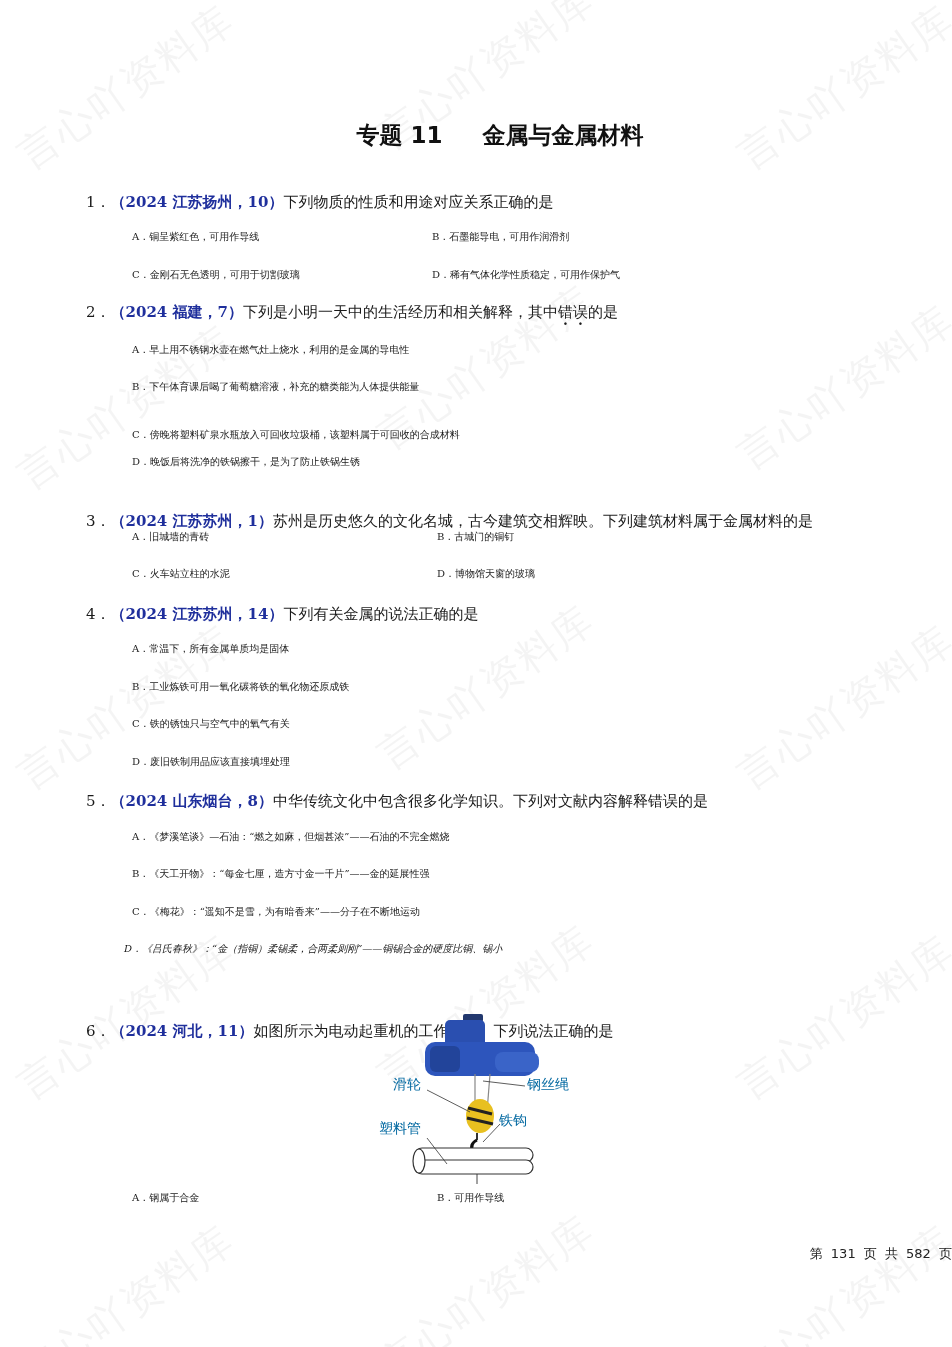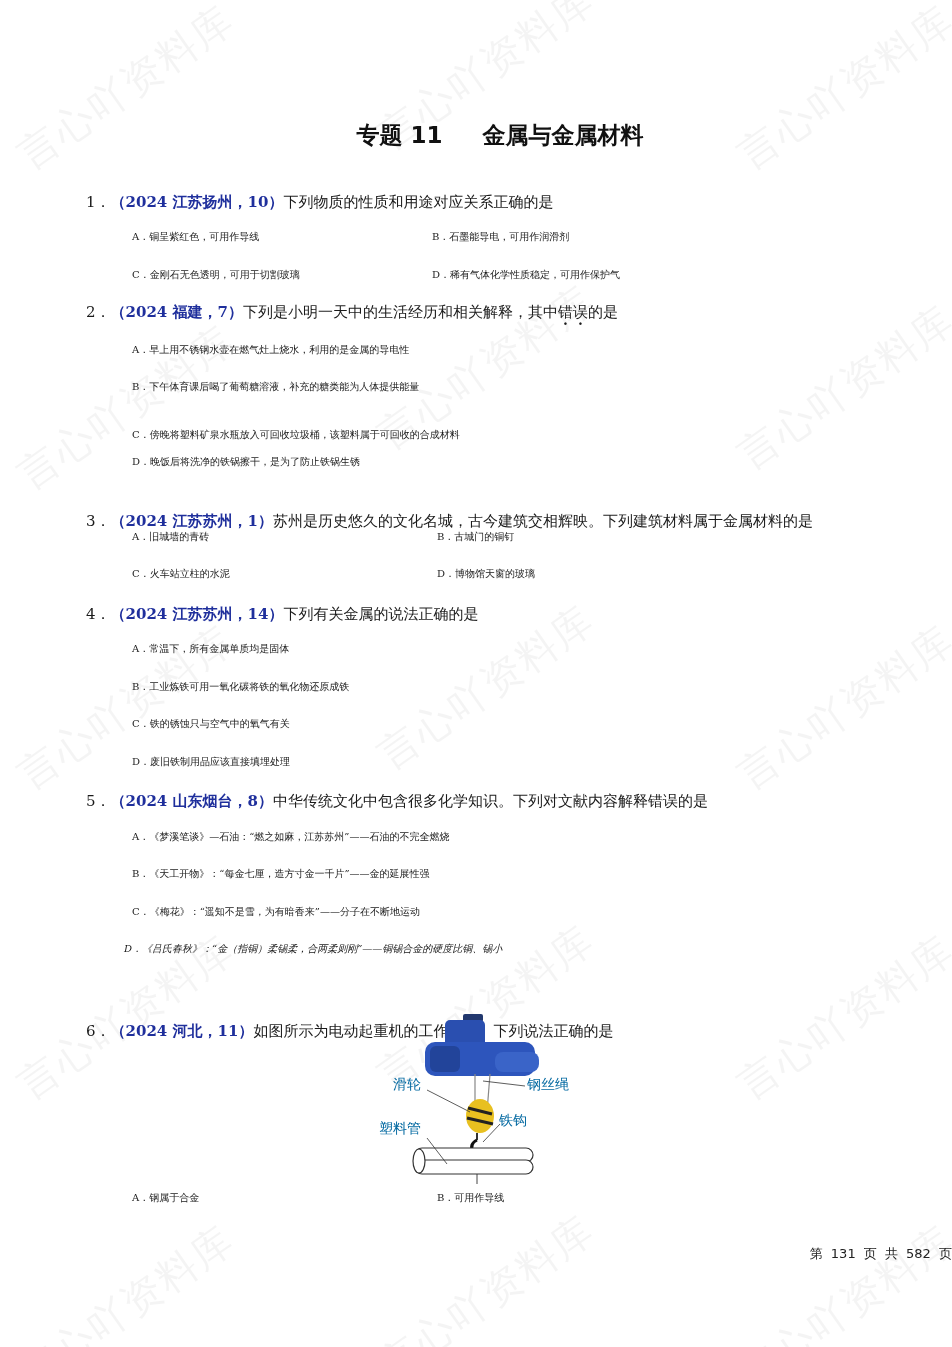--- a/index.html
+++ b/index.html
@@ -73,21 +73,21 @@
   <span>4．</span><span class="src">（2024 江苏苏州，14）</span><span>下列有关金属的说法正确的是</span>
 </div>
 <div class="opt" style="left:120px;top:642px;"><span>A．</span><span>常温下，所有金属单质均是固体</span></div>
 <div class="opt" style="left:120px;top:680px;"><span>B．</span><span>工业炼铁可用一氧化碳将铁的氧化物还原成铁</span></div>
 <div class="opt" style="left:120px;top:717px;text-align:center;"><span>C．</span><span>铁的锈蚀只与空气中的氧气有关</span></div>
 <div class="opt" style="left:120px;top:755px;"><span>D．</span><span>废旧铁制用品应该直接填埋处理</span></div>
 
 <div class="q" style="top:792px;">
   <span>5．</span><span class="src">（2024 山东烟台，8）</span><span>中华传统文化中包含很多化学知识。下列对文献内容解释错误的是</span>
 </div>
-<div class="opt" style="left:120px;top:830px;"><span>A．</span><span>《梦溪笔谈》—石油：“燃之如麻，江苏苏州”——石油的不完全燃烧</span></div>
+<div class="opt" style="left:120px;top:830px;"><span>A．</span><span>《梦溪笔谈》—石油：“燃之如麻，但烟甚浓”——石油的不完全燃烧</span></div>
 <div class="opt" style="left:120px;top:867px;"><span>B．</span><span>《天工开物》：“每金七厘，造方寸金一千片”——金的延展性强</span></div>
 <div class="opt" style="left:120px;top:905px;"><span>C．</span><span>《梅花》：“遥知不是雪，为有暗香来”——分子在不断地运动</span></div>
 <div class="opt" style="left:112px;top:942px;font-style:italic;"><span>D．</span><span>《吕氏春秋》：“金（指铜）柔锡柔，合两柔则刚”——铜锡合金的硬度比铜、锡小</span></div>
 
 <div class="q" style="top:979px;margin-top:43px;">
   <span>6．</span><span class="src">（2024 河北，11）</span><span>如图所示为电动起重机的工作场景。下列说法正确的是</span>
 </div>
 
 <div class="figure">
   <svg width="210" height="172" viewBox="0 0 210 172">

